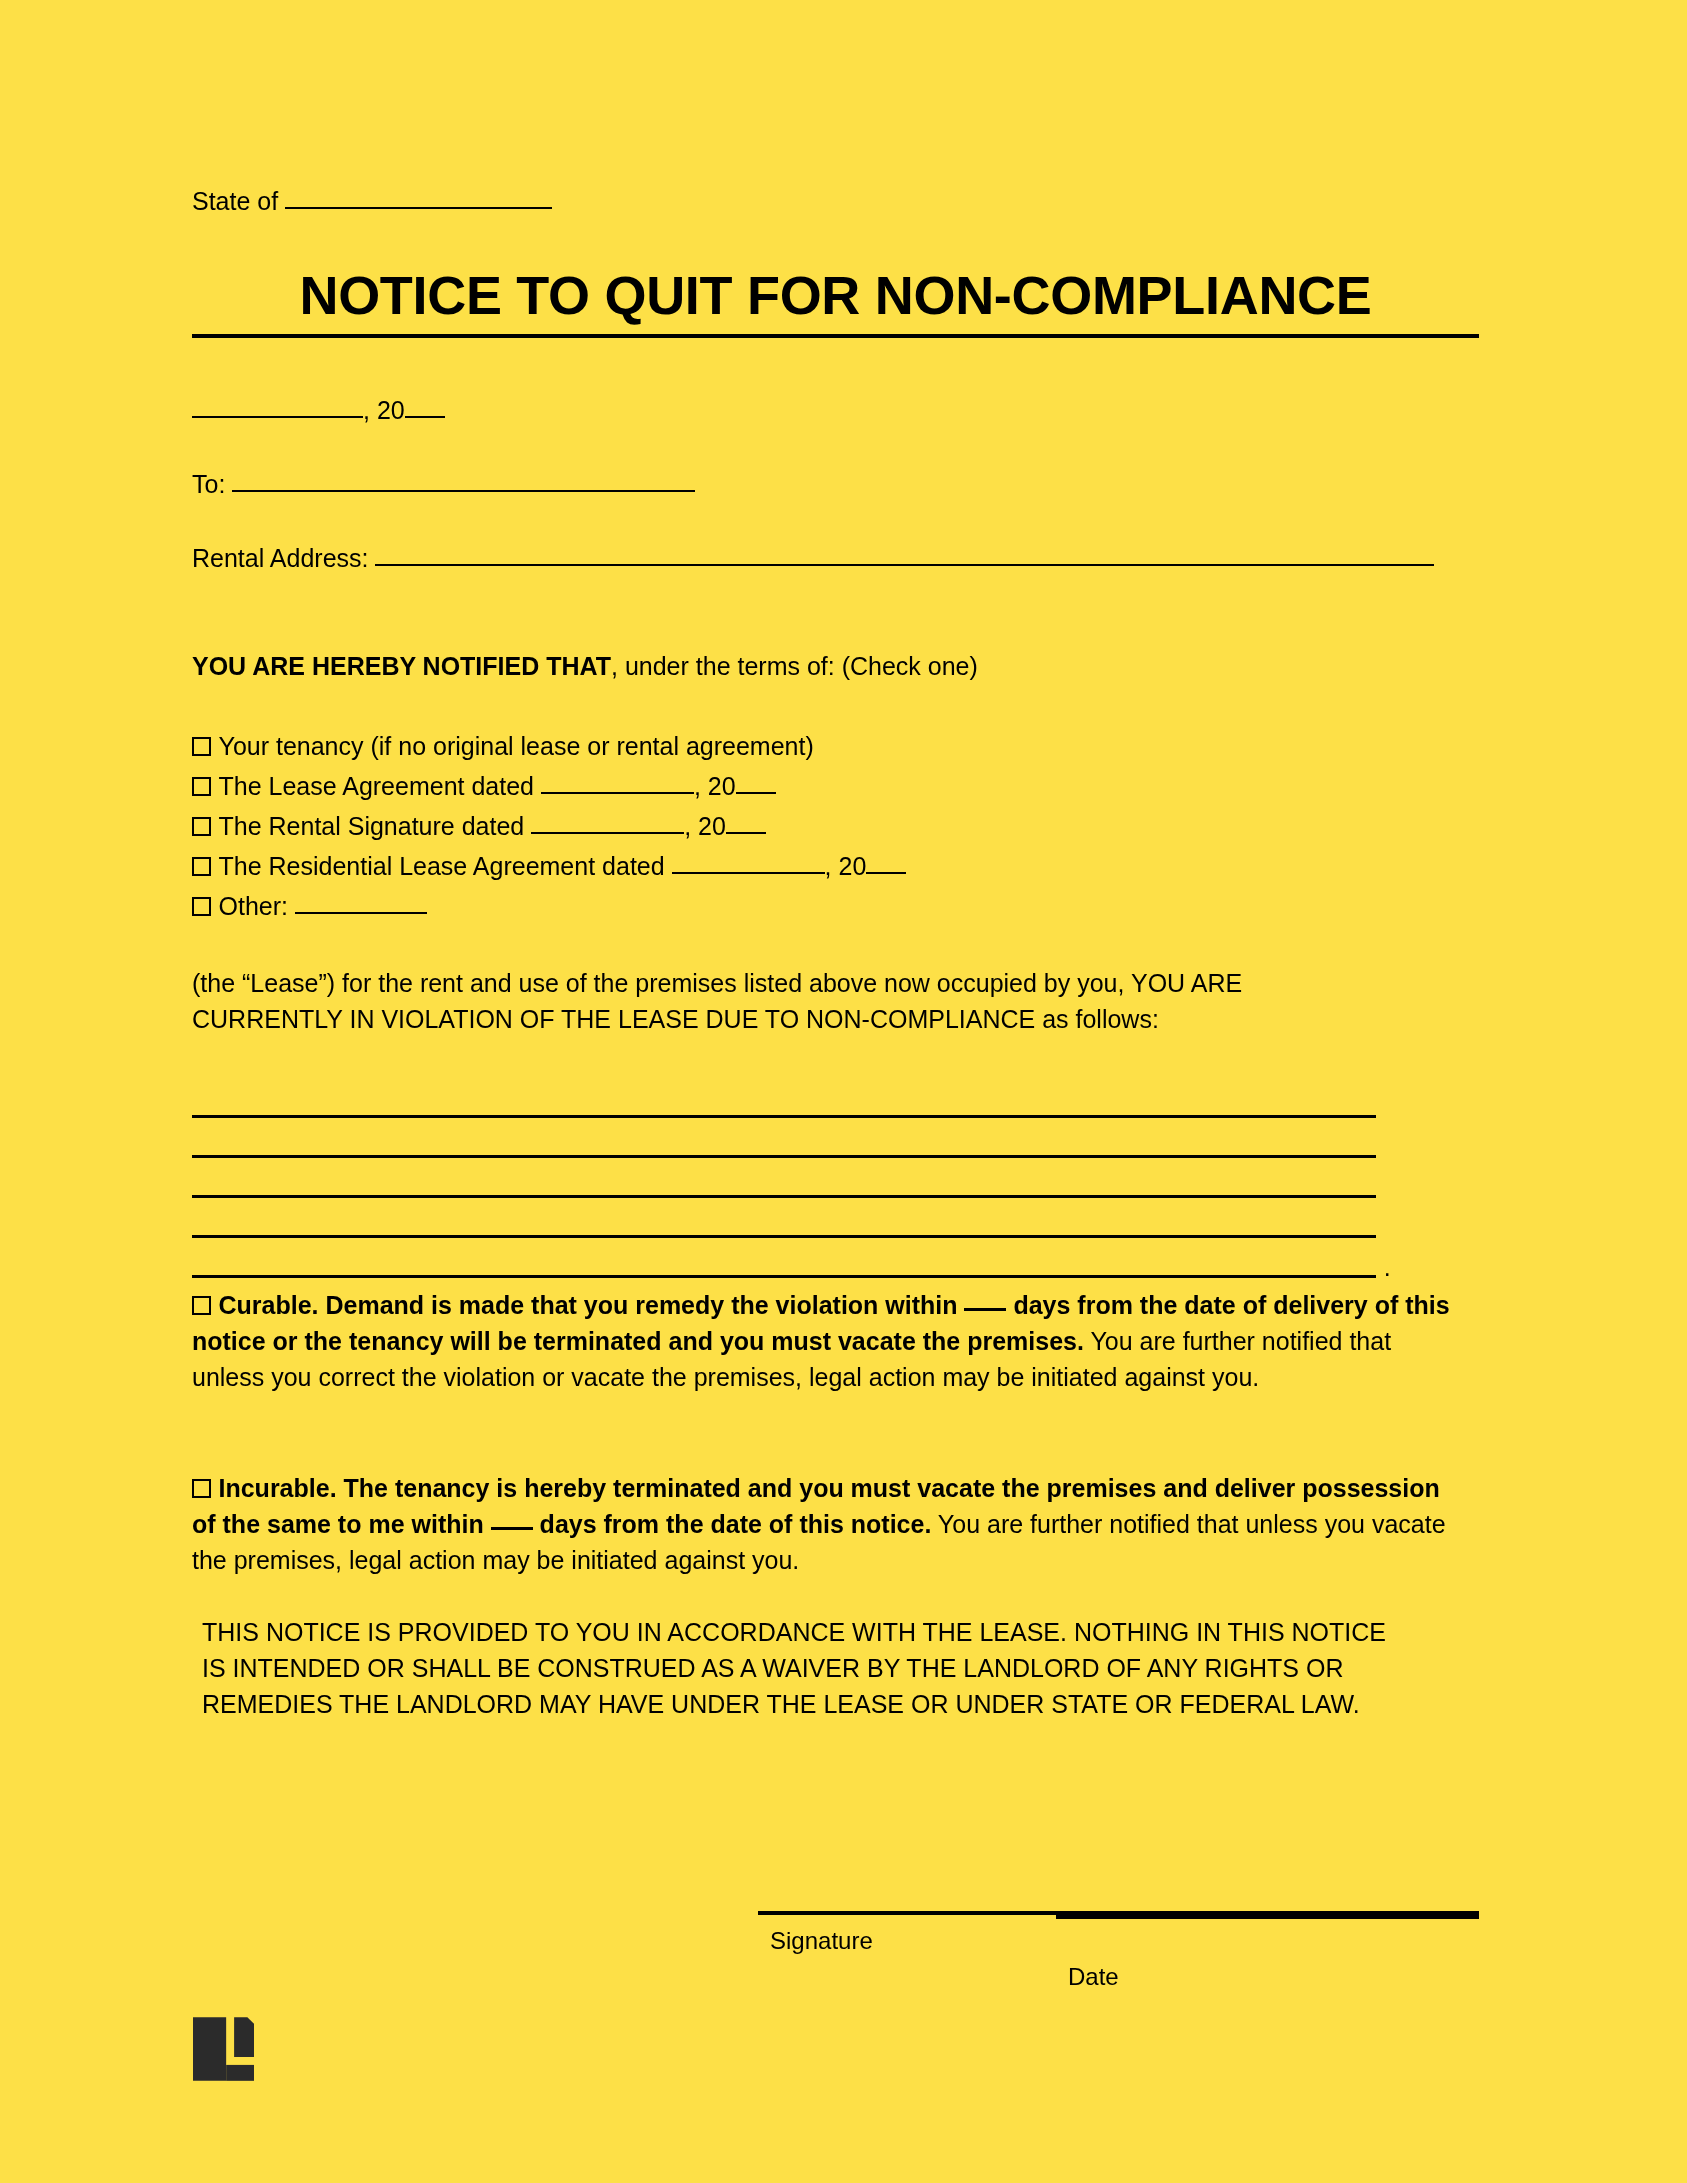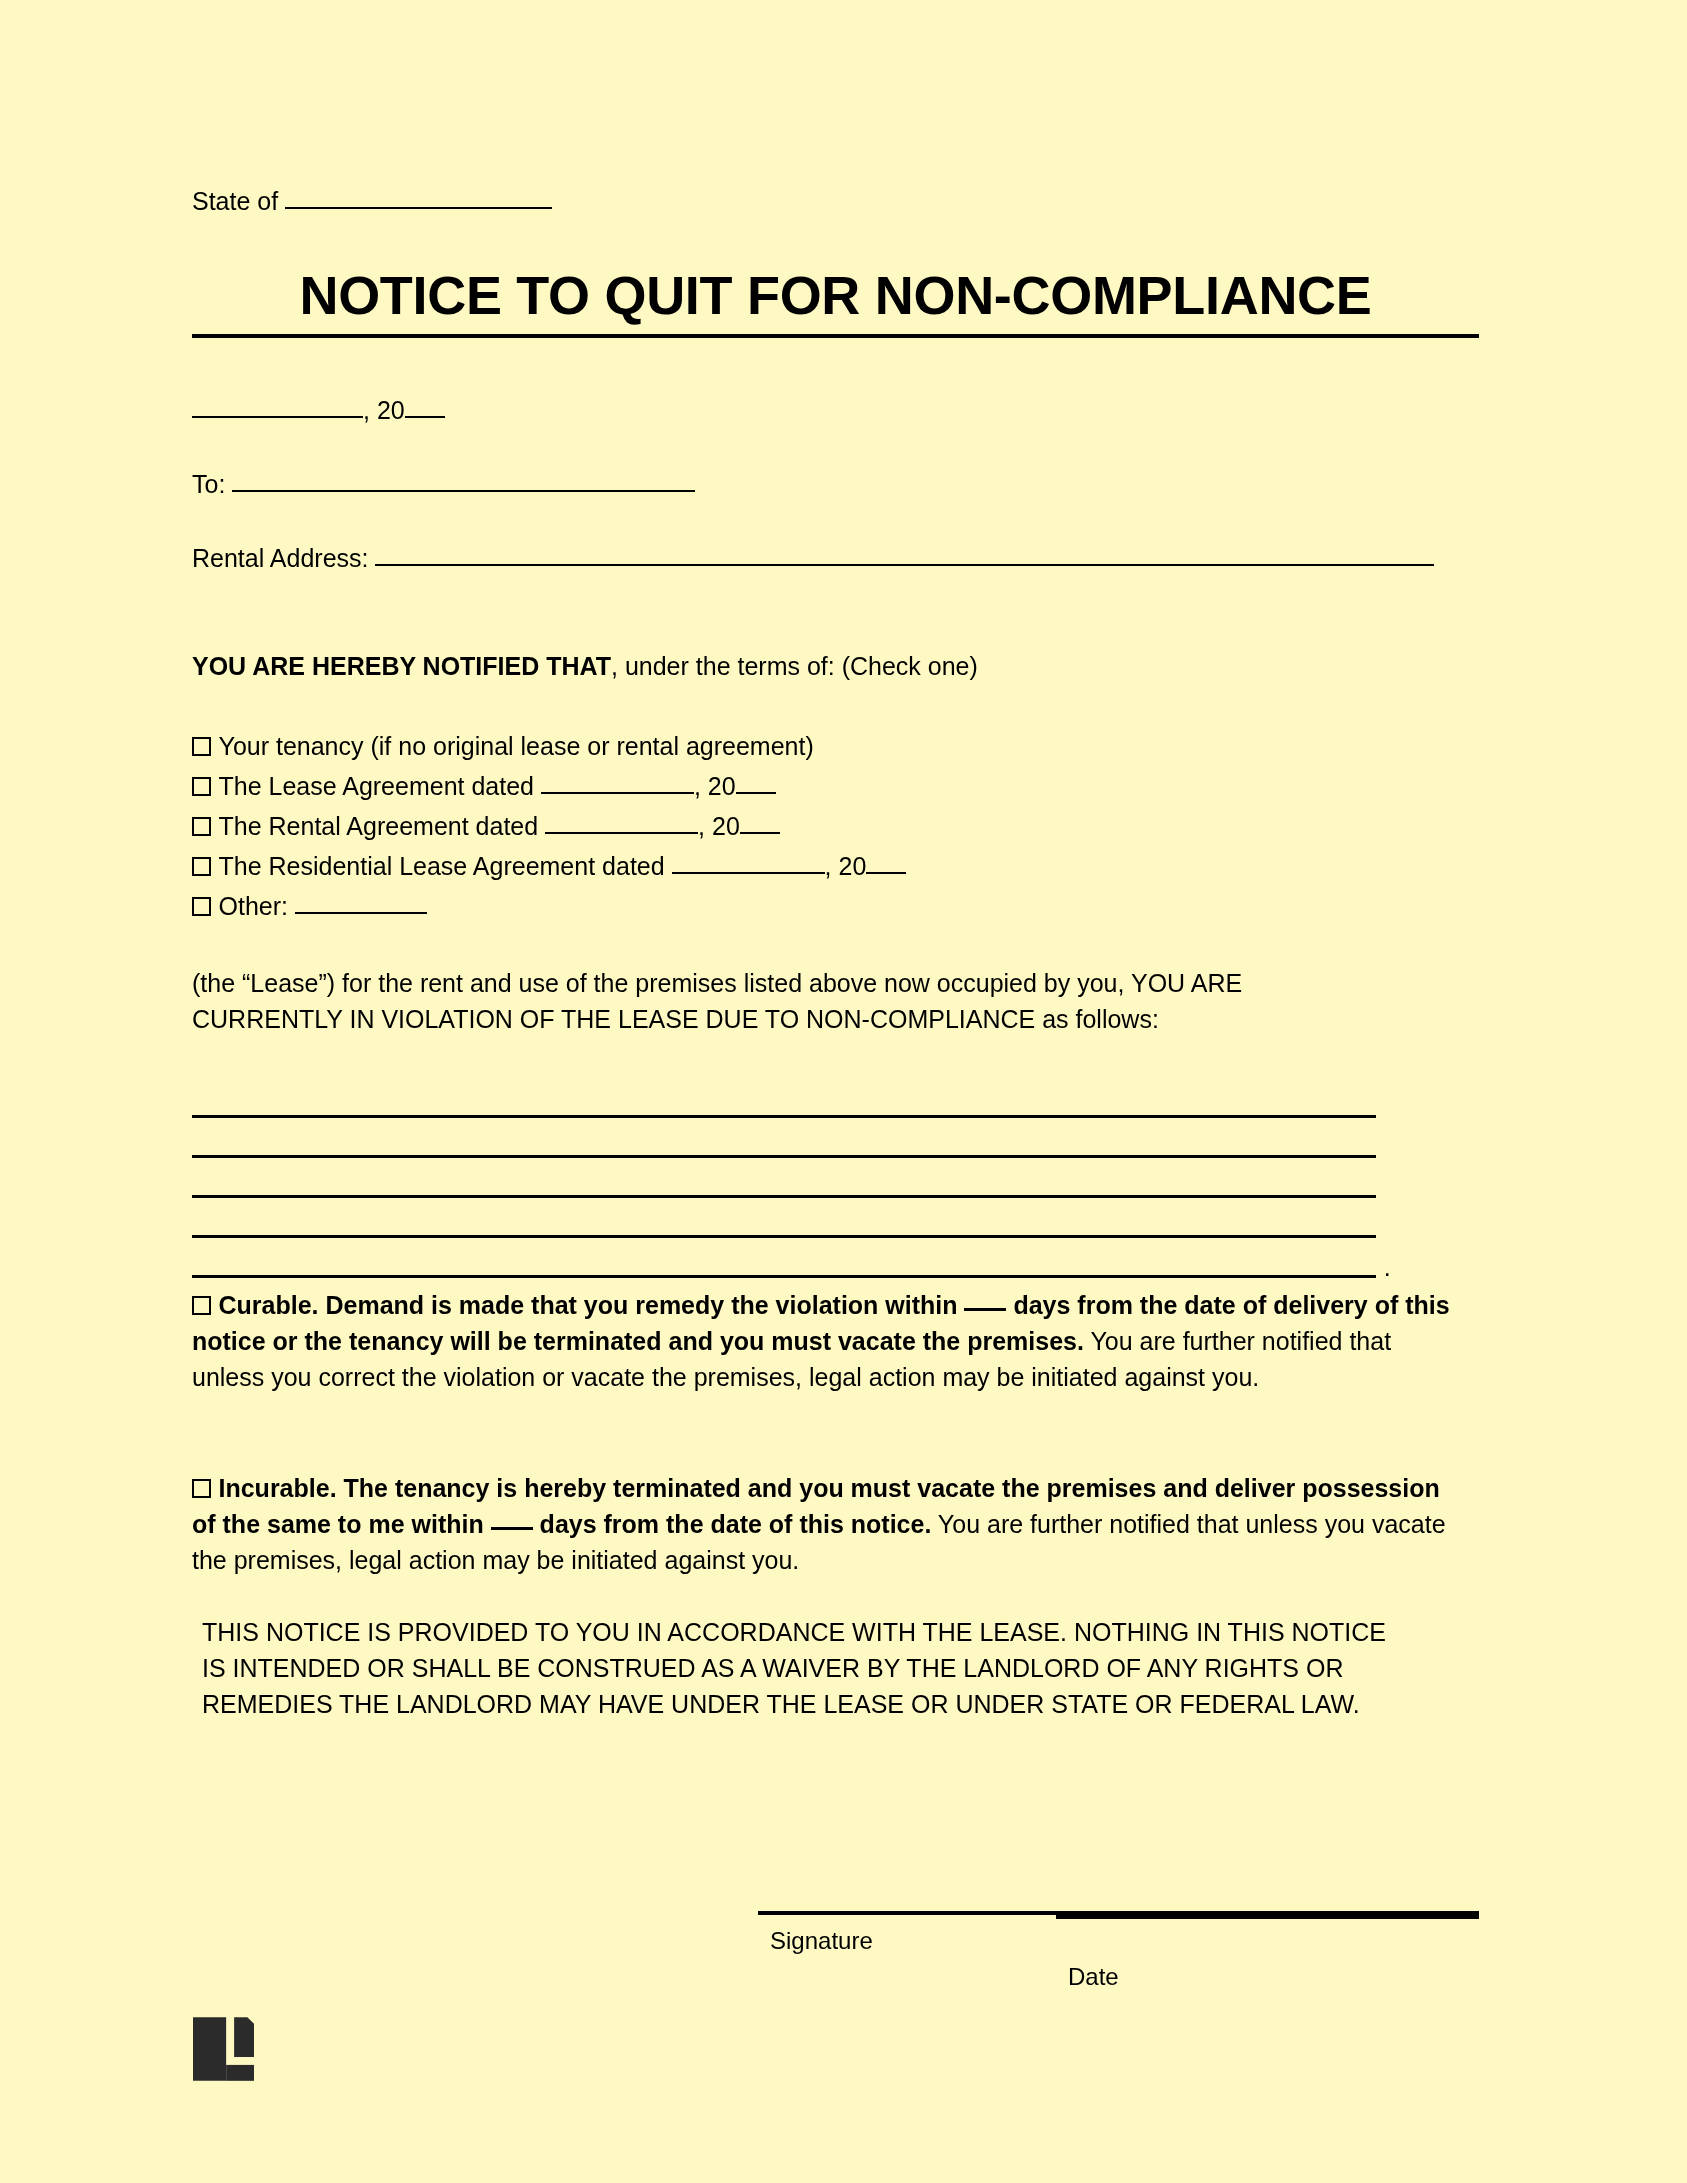--- a/index.html
+++ b/index.html
@@ -12,21 +12,21 @@
     width: 1687px;
     height: 2183px;
     font-family: "Liberation Sans", sans-serif;
     color: #000000;
     -webkit-font-smoothing: antialiased;
   }
   .page {
     position: relative;
     width: 1687px;
     height: 2183px;
-    background: #fef9c3;
+    background: #fde047;
     box-sizing: border-box;
     padding: 0;
   }
   .content {
     position: absolute;
     left: 192px;
     top: 0;
     width: 1287px;
   }
   .bold { font-weight: bold; margin-top: 42px; }
@@ -267,21 +267,21 @@
 
       <div class="chk-row">
         <span class="cbox"></span><span>Your tenancy (if no original lease or rental agreement)</span>
       </div>
 
       <div class="chk-row">
         <span class="cbox"></span><span>The Lease Agreement dated</span> <span class="rule-inline w-agrdate"></span><span>, 20</span><span class="rule-inline w-yy"></span>
       </div>
 
       <div class="chk-row">
-        <span class="cbox"></span><span>The Rental Agreement dated</span> <span class="rule-inline w-agrdate"></span><span>, 20</span><span class="rule-inline w-yy"></span>
+        <span class="cbox"></span><span>The Rental Signature dated</span> <span class="rule-inline w-agrdate"></span><span>, 20</span><span class="rule-inline w-yy"></span>
       </div>
 
       <div class="chk-row">
         <span class="cbox"></span><span>The Residential Lease Agreement dated</span> <span class="rule-inline w-agrdate"></span><span>, 20</span><span class="rule-inline w-yy"></span>
       </div>
 
       <div class="chk-row">
         <span class="cbox"></span><span>Other:</span> <span class="rule-inline w-other"></span>
       </div>
 

